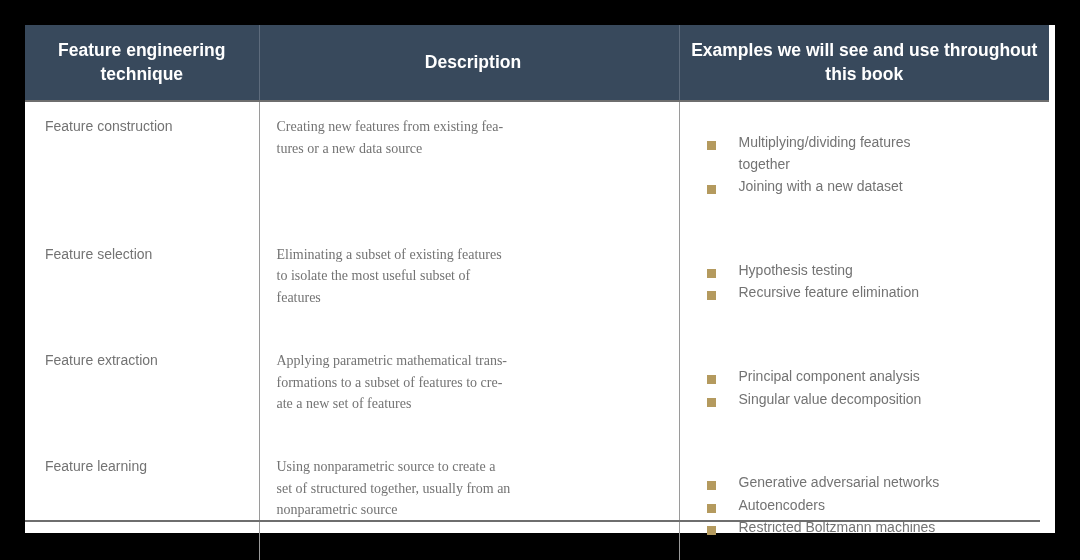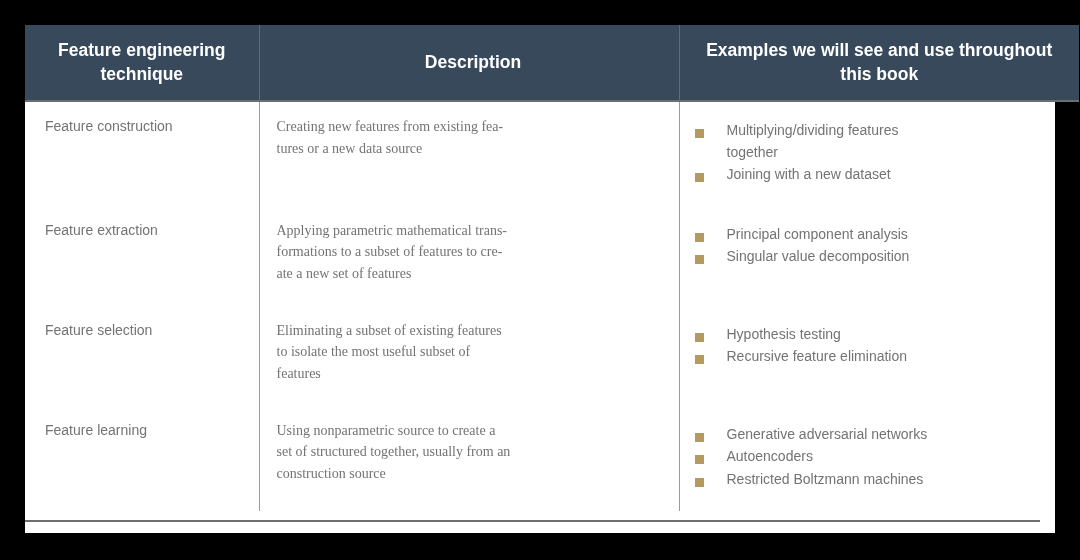--- a/index.html
+++ b/index.html
@@ -44,21 +44,21 @@
     text-align: center;
     vertical-align: middle;
     padding: 14px 10px;
     height: 66px;
     box-sizing: border-box;
     border-right: 1px solid #5d6b7c;
   }
   #table thead th.last-head { border-right: none; }
   #table thead th.col-technique { width: 234px; }
   #table thead th.col-description { width: 420px; padding-left: 18px; }
-  #table thead th.col-examples   { width: 400px; }
+  #table thead th.col-examples   { width: 370px; }
 
   #table thead tr {
     border-bottom: 2px solid #6e6e6e;
   }
 
   
   #table tbody td {
     vertical-align: top;
     color: #737373;
     font-size: 14px;
@@ -85,21 +85,21 @@
   .cell-examples {
     padding-left: 11px !important;
     padding-right: 10px !important;
   }
 
   .desc-line { display: block; }
 
   
   ul.bullets {
     list-style: none;
-    margin: 4px;
+    margin: 16px;
     padding: 0;
   }
   ul.bullets li {
     position: relative;
     padding-left: 32px;
     margin: 0 0 1px 0;
     line-height: 1.54;
   }
   ul.bullets li .bullet-square {
     position: absolute;
@@ -151,65 +151,65 @@
                 <span class="desc-line">together</span>
               </li>
               <li>
                 <span class="bullet-square"></span>
                 <span class="desc-line">Joining with a new dataset</span>
               </li>
             </ul>
           </td>
         </tr>
         <tr class="body-row">
+          <td class="cell-technique">Feature selection</td>
+          <td class="cell-description">
+            <span class="desc-line">Eliminating a subset of existing features</span>
+            <span class="desc-line">to isolate the most useful subset of</span>
+            <span class="desc-line">features</span>
+          </td>
+          <td class="cell-examples">
+            <ul class="bullets">
+              <li>
+                <span class="bullet-square"></span>
+                <span class="desc-line">Hypothesis testing</span>
+              </li>
+              <li>
+                <span class="bullet-square"></span>
+                <span class="desc-line">Recursive feature elimination</span>
+              </li>
+            </ul>
+          </td>
+        </tr>
+        <tr class="body-row">
           <td class="cell-technique">Feature extraction</td>
           <td class="cell-description">
             <span class="desc-line">Applying parametric mathematical trans-</span>
             <span class="desc-line">formations to a subset of features to cre-</span>
             <span class="desc-line">ate a new set of features</span>
           </td>
           <td class="cell-examples">
             <ul class="bullets">
               <li>
                 <span class="bullet-square"></span>
                 <span class="desc-line">Principal component analysis</span>
               </li>
               <li>
                 <span class="bullet-square"></span>
                 <span class="desc-line">Singular value decomposition</span>
               </li>
             </ul>
           </td>
         </tr>
-        <tr class="body-row">
-          <td class="cell-technique">Feature selection</td>
-          <td class="cell-description">
-            <span class="desc-line">Eliminating a subset of existing features</span>
-            <span class="desc-line">to isolate the most useful subset of</span>
-            <span class="desc-line">features</span>
-          </td>
-          <td class="cell-examples">
-            <ul class="bullets">
-              <li>
-                <span class="bullet-square"></span>
-                <span class="desc-line">Hypothesis testing</span>
-              </li>
-              <li>
-                <span class="bullet-square"></span>
-                <span class="desc-line">Recursive feature elimination</span>
-              </li>
-            </ul>
-          </td>
-        </tr>
         <tr class="body-row last-row">
           <td class="cell-technique">Feature learning</td>
           <td class="cell-description">
             <span class="desc-line">Using nonparametric source to create a</span>
             <span class="desc-line">set of structured together, usually from an</span>
-            <span class="desc-line">construction source</span>
+            <span class="desc-line">nonparametric source</span>
           </td>
           <td class="cell-examples">
             <ul class="bullets">
               <li>
                 <span class="bullet-square"></span>
                 <span class="desc-line">Generative adversarial networks</span>
               </li>
               <li>
                 <span class="bullet-square"></span>
                 <span class="desc-line">Autoencoders</span>

